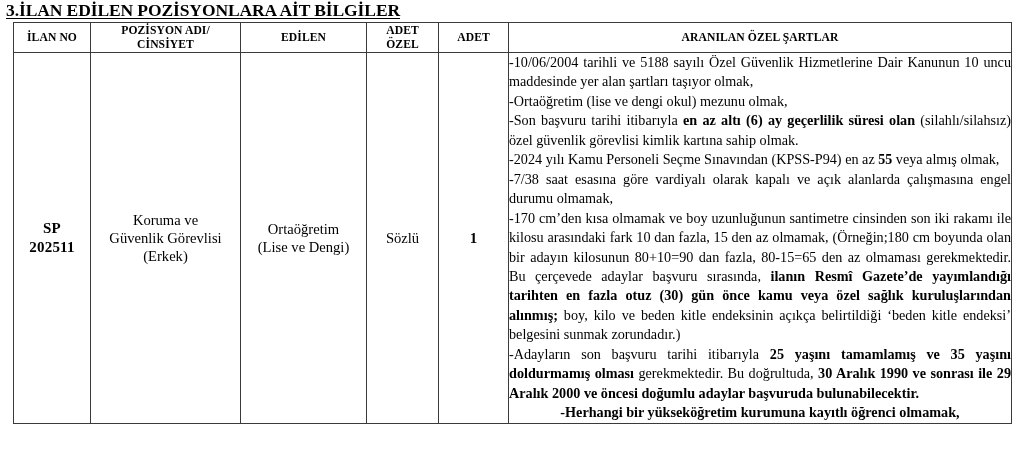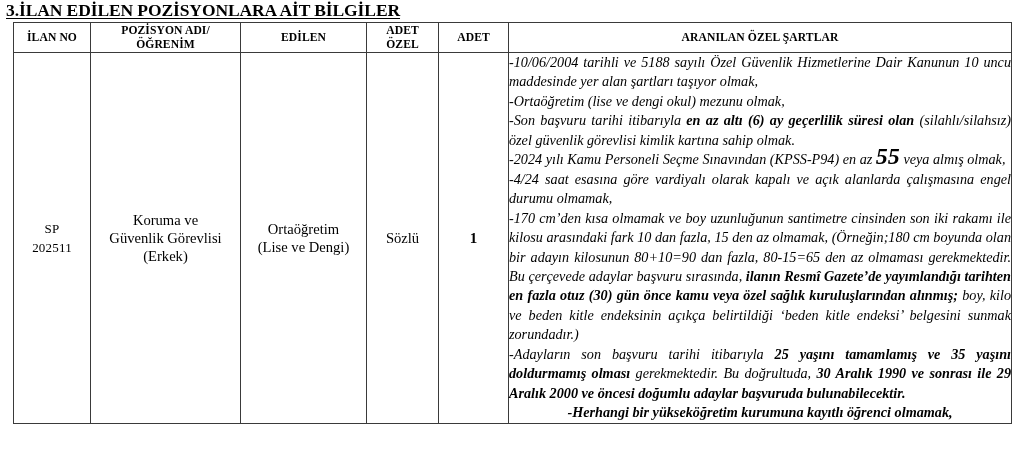--- a/index.html
+++ b/index.html
@@ -75,56 +75,55 @@
     letter-spacing: 0.1px;
   }
   thead th .hl { display: block; }
 
   tbody td {
     text-align: center;
     font-size: 14.6px;
     line-height: 18px;
   }
   td.c-ilan {
-    font-weight: normal;
-    font-size: 13px;
+    font-weight: bold;
+    font-size: 15px;
     line-height: 19px;
     letter-spacing: 0.2px;
   }
   td.c-pozisyon, td.c-ogrenim, td.c-sinav {
     font-weight: normal;
   }
   td.c-adet {
     font-weight: bold;
     font-size: 15px;
   }
 
   
   td.c-sartlar {
     vertical-align: top;
     text-align: justify;
     text-justify: inter-word;
     font-size: 14.2px;
     line-height: 19.45px;
     padding: 3px 7px 2px 6px;
     hyphens: none;
-    font-style: italic;
   }
   td.c-sartlar p {
     margin: 0;
     text-align: justify;
     text-justify: inter-word;
   }
   td.c-sartlar p.last {
     text-align: center;
   }
   td.c-sartlar b { font-weight: bold; }
   .big55 {
     font-weight: bold;
-    font-size: 24px;
+    font-size: 14px;
     line-height: 0;
   }
 
   .nowrapline { text-align: left; }
 </style>
 </head>
 <body>
 
 <div class="page">
 
@@ -140,21 +139,21 @@
           <col class="c5">
           <col class="c6">
       </colgroup>
       <thead>
         <tr>
           <th>
             <span class="hl">İLAN NO</span>
           </th>
           <th>
             <span class="hl">POZİSYON ADI/</span>
-            <span class="hl">ÖĞRENİM</span>
+            <span class="hl">CİNSİYET</span>
           </th>
           <th>
             <span class="hl">EDİLEN</span>
           </th>
           <th>
             <span class="hl">ADET</span>
             <span class="hl">ÖZEL</span>
           </th>
           <th>
             <span class="hl">ADET</span>
@@ -194,21 +193,21 @@
           <td class="c-sartlar">
 
             <p><span>-10/06/2004 tarihli ve 5188 sayılı Özel Güvenlik Hizmetlerine Dair Kanunun 10 uncu maddesinde yer alan şartları taşıyor olmak,</span></p>
 
             <p class="nowrapline"><span>-Ortaöğretim (lise ve dengi okul) mezunu olmak,</span></p>
 
             <p><span>-Son başvuru tarihi itibarıyla </span><b>en az altı (6) ay geçerlilik süresi olan</b><span> (silahlı/silahsız) özel güvenlik görevlisi kimlik kartına sahip olmak.</span></p>
 
             <p><span>-2024 yılı Kamu Personeli Seçme Sınavından (KPSS-P94) en az </span><span class="big55">55</span><span> veya almış olmak,</span></p>
 
-            <p><span>-4/24 saat esasına göre vardiyalı olarak kapalı ve açık alanlarda çalışmasına engel durumu olmamak,</span></p>
+            <p><span>-7/38 saat esasına göre vardiyalı olarak kapalı ve açık alanlarda çalışmasına engel durumu olmamak,</span></p>
 
             <p><span>-170 cm’den kısa olmamak ve boy uzunluğunun santimetre cinsinden son iki rakamı ile kilosu arasındaki fark 10 dan fazla, 15 den az olmamak, (Örneğin;180 cm boyunda olan bir adayın kilosunun 80+10=90 dan fazla, 80-15=65 den az olmaması gerekmektedir. Bu çerçevede adaylar başvuru sırasında, </span><b>ilanın Resmî Gazete’de yayımlandığı tarihten en fazla otuz (30) gün önce kamu veya özel sağlık kuruluşlarından alınmış;</b><span> boy, kilo ve beden kitle endeksinin açıkça belirtildiği ‘beden kitle endeksi’ belgesini sunmak zorundadır.)</span></p>
 
             <p><span>-Adayların son başvuru tarihi itibarıyla </span><b>25 yaşını tamamlamış ve 35 yaşını doldurmamış olması</b><span> gerekmektedir. Bu doğrultuda, </span><b>30 Aralık 1990 ve sonrası ile 29 Aralık 2000 ve öncesi doğumlu adaylar başvuruda bulunabilecektir.</b></p>
 
             <p class="last"><b>-Herhangi bir yükseköğretim kurumuna kayıtlı öğrenci olmamak,</b></p>
 
           </td>
         </tr>
       </tbody>

